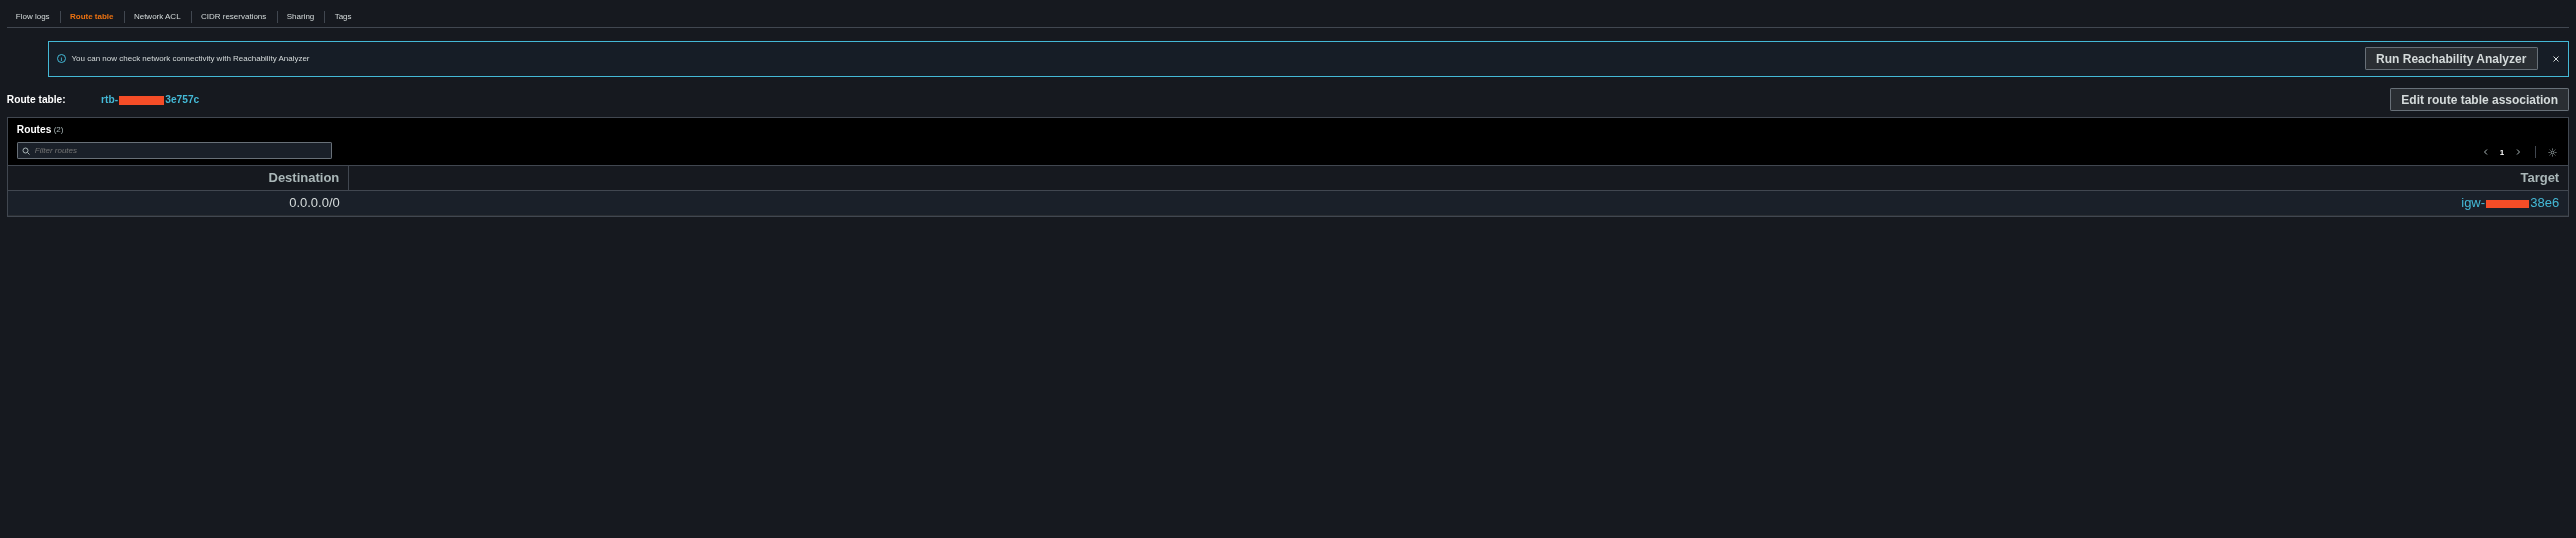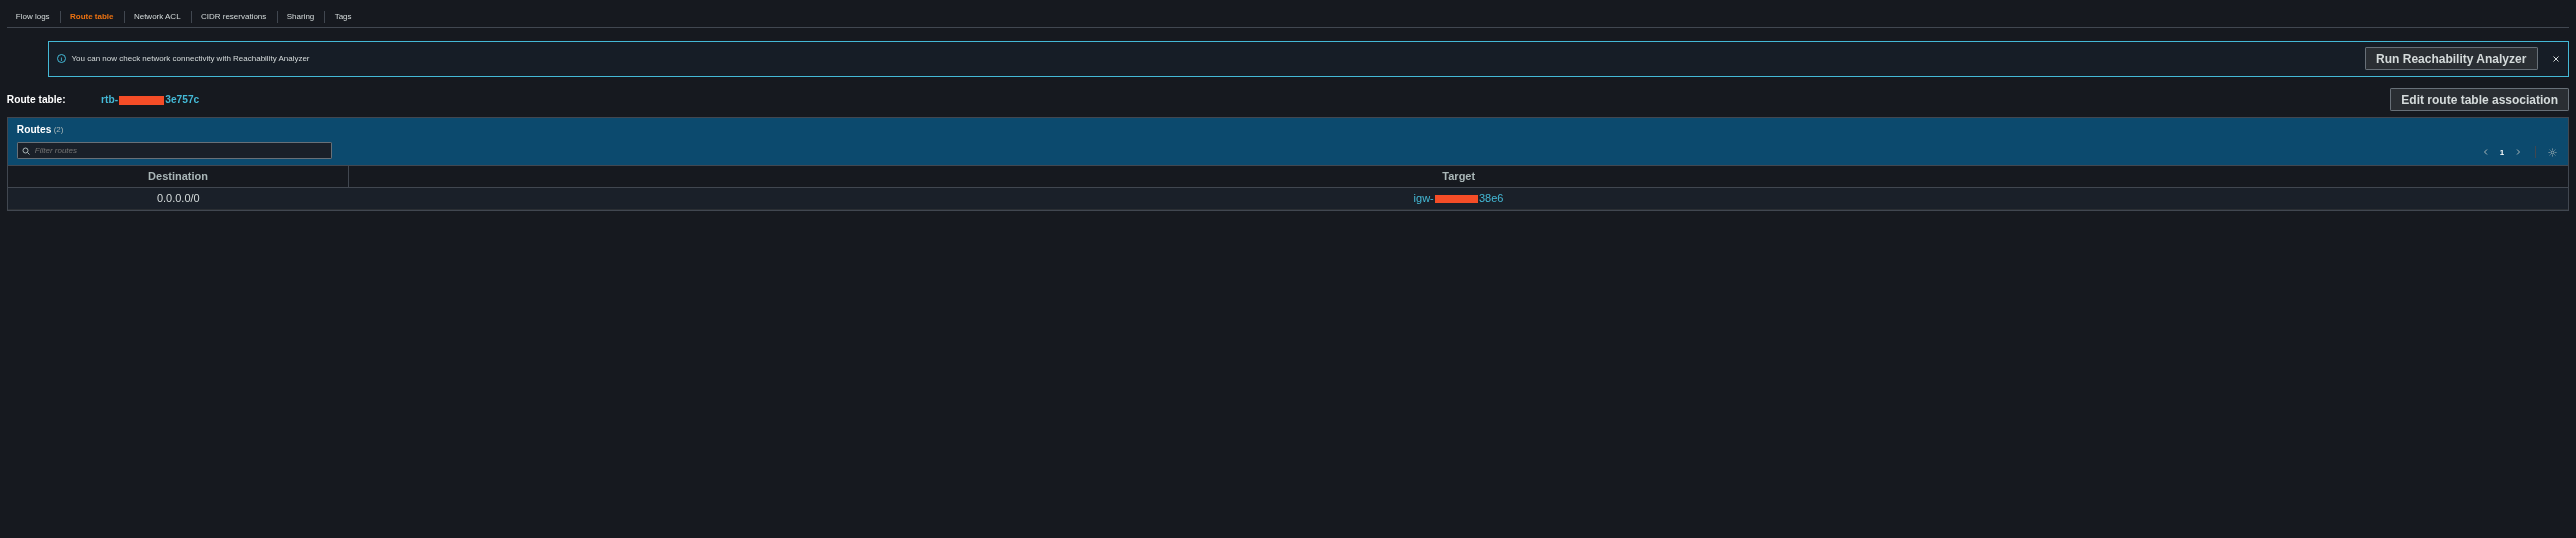--- a/index.html
+++ b/index.html
@@ -102,21 +102,21 @@
     background: #f54d27;
     height: 9px;
     width: 45px;
     vertical-align: middle;
     margin: 0 1.1px;
   }
   .header-spacer { flex: 1; }
 
   .panel {
     border: 0.6px solid #414750;
-    background: #0c4a6e;
+    background: #000000;
   }
   .panel-header {
     display: flex;
     align-items: center;
     padding: 6.8px 9px;
   }
   .panel-title {
     font-size: 10.2px;
     font-weight: 700;
     color: #ffffff;
@@ -171,23 +171,23 @@
   .pager-divider {
     width: 0.6px; height: 11.4px; background: #414750;
     margin: 0 3.4px;
   }
 
   table {
     width: 100%;
     border-collapse: collapse;
   }
   th, td {
-    text-align: center;
+    text-align: right;
     padding: 4.5px 9px;
-    font-size: 11px;
+    font-size: 13px;
   }
   thead th {
     border-top: 0.6px solid #414750;
     border-bottom: 0.6px solid #414750;
     font-weight: 600;
     color: #aab7b8;
     background: #16191f;
   }
   th.dest-col { width: 341px; border-right: 0.6px solid #414750; }
   tbody tr { border-bottom: 0.6px solid #2a2e33; }

